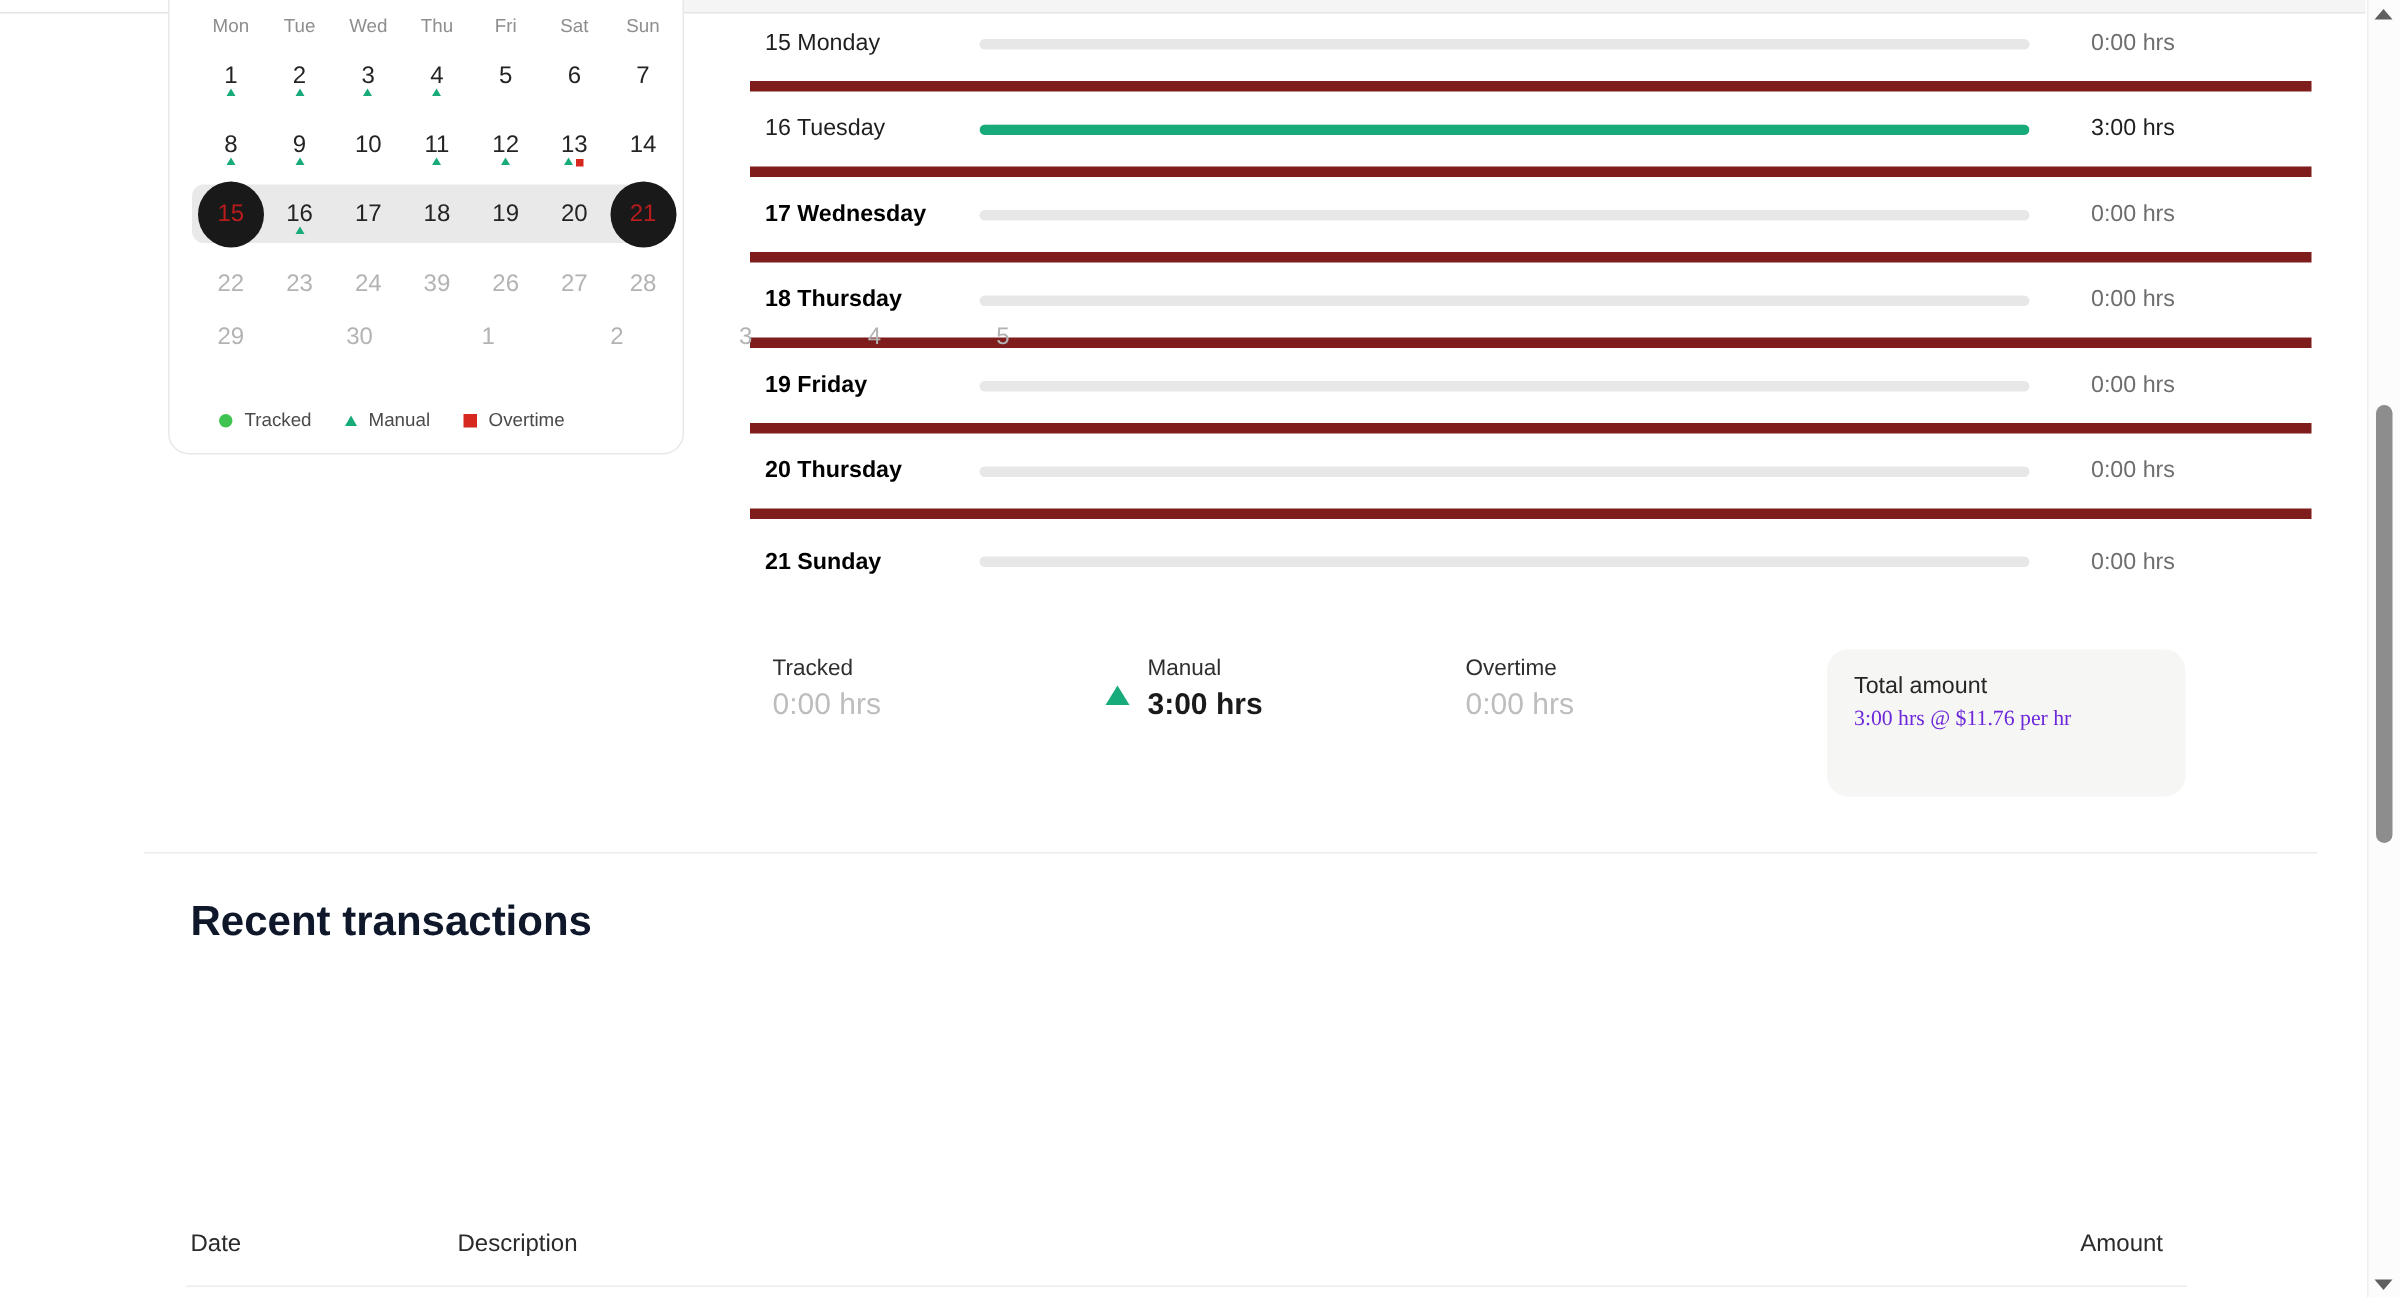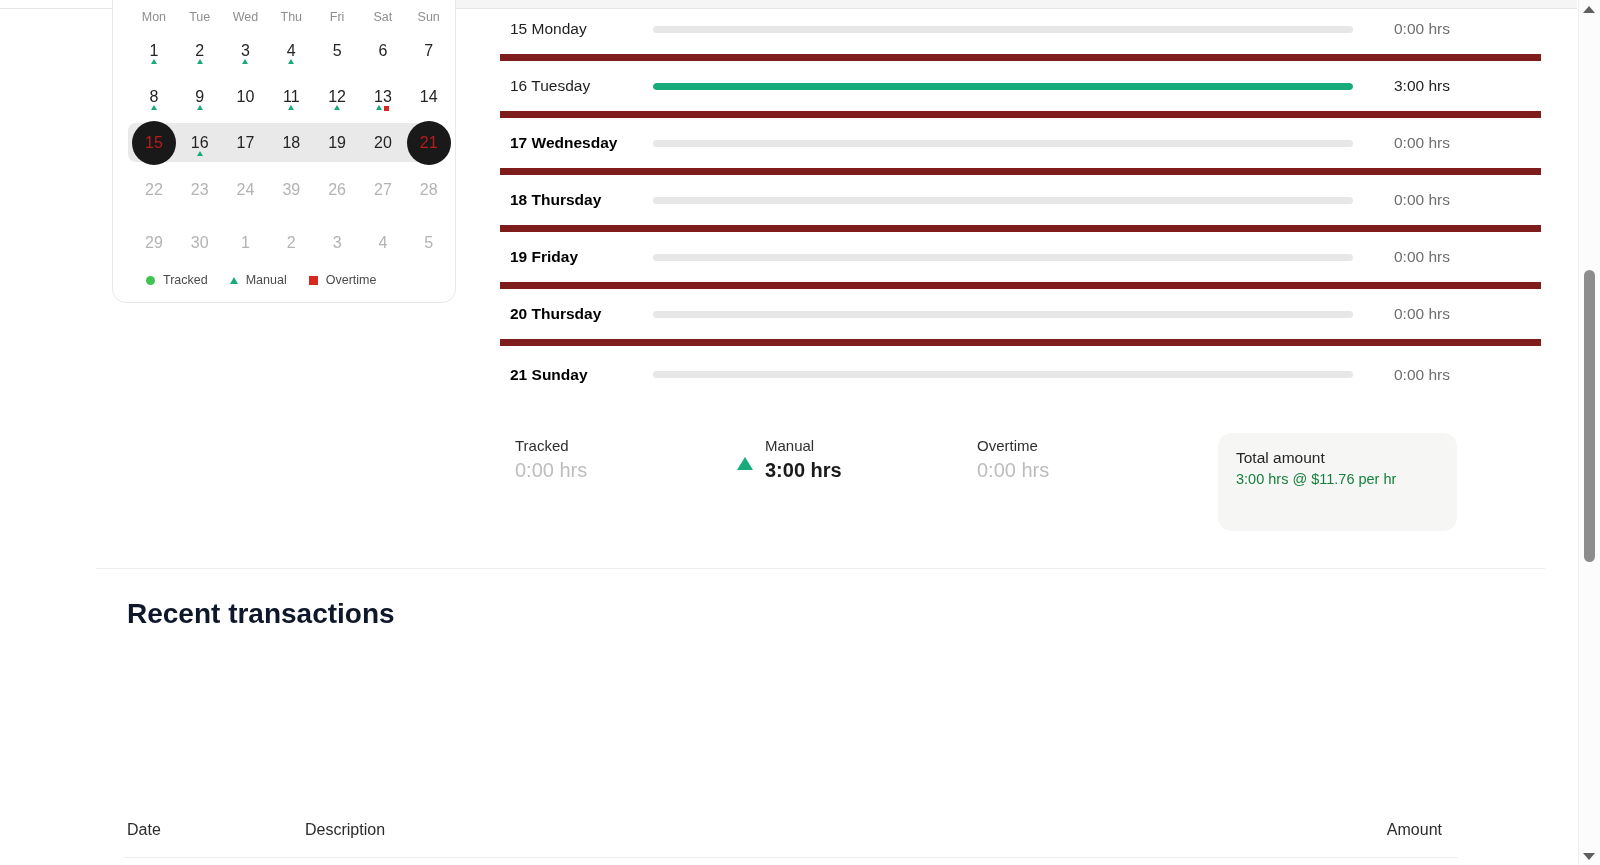--- a/index.html
+++ b/index.html
@@ -51,21 +51,21 @@
   .sum-item .s-label { font-size:15px; color:#2f2f2f; }
   .sum-item .s-value { font-size:20px; margin-top:5px; color:#bdbdbd; }
   .sum-item .s-value.strong { color:#1a1a1a; font-weight:600; }
   .s-circle { width:15px; height:15px; border-radius:50%; background:#3fc351; }
   .s-tri { width:0; height:0; border-left:8px solid transparent; border-right:8px solid transparent; border-bottom:13px solid #17ab7c; }
   .s-sq { width:13px; height:13px; background:#d6281e; }
 
   .total-box { position:absolute; left:1218px; top:433px; width:239px; height:98px; background:#f6f6f5; border-radius:14px; padding:16px 18px; }
   .total-label { font-size:15.5px; color:#262626; }
   .total-amount { font-size:28px; font-weight:700; color:#111; margin-top:3px; letter-spacing:.2px; }
-  .total-detail { font-size:14.5px; color:#15803d; margin-top:4px; }
+  .total-detail { font-size:14.5px; color:#6d28d9; margin-top:4px;font-family:Liberation Serif, serif; }
 
   
   .section-line { position:absolute; left:96px; top:568px; width:1449px; height:1px; background:#ececec; }
   .rt-heading { position:absolute; left:127px; top:598px; font-size:28px; font-weight:600; color:#0f172a; }
   .stats-card { position:absolute; left:124px; top:657px; width:1338px; height:100px; background:#f6f6f5; border-radius:12px; }
   .stat { position:absolute; top:0; height:100%; }
   .stat .st-label { position:absolute; top:26px; font-size:16px; color:#3c3c3c; white-space:nowrap; }
   .stat .st-value { position:absolute; top:48px; font-size:26px; font-weight:700; color:#141414; white-space:nowrap; }
 
   .th { position:absolute; top:821px; font-size:16px; font-weight:500; color:#2b2b2b; }
@@ -215,21 +215,21 @@
         <div class="cal-cell muted">
           <span class="cal-num">26</span>
         </div>
         <div class="cal-cell muted">
           <span class="cal-num">27</span>
         </div>
         <div class="cal-cell muted">
           <span class="cal-num">28</span>
         </div>
       </div>
-      <div class="cal-row" style="top: 220px;">
+      <div class="cal-row" style="top: 202px; gap: 40px;">
         <div class="cal-cell muted">
           <span class="cal-num">29</span>
         </div>
         <div class="cal-cell muted">
           <span class="cal-num">30</span>
         </div>
         <div class="cal-cell muted">
           <span class="cal-num">1</span>
         </div>
         <div class="cal-cell muted">

